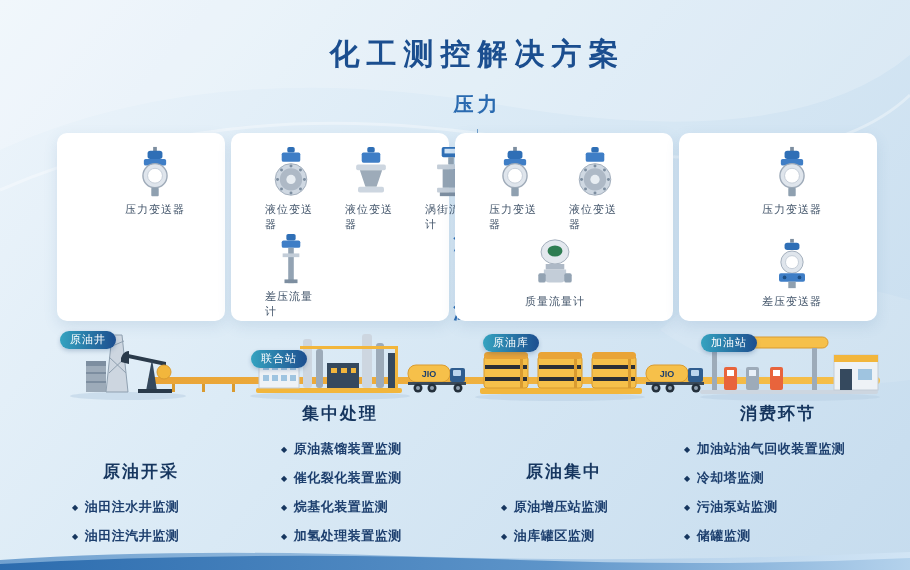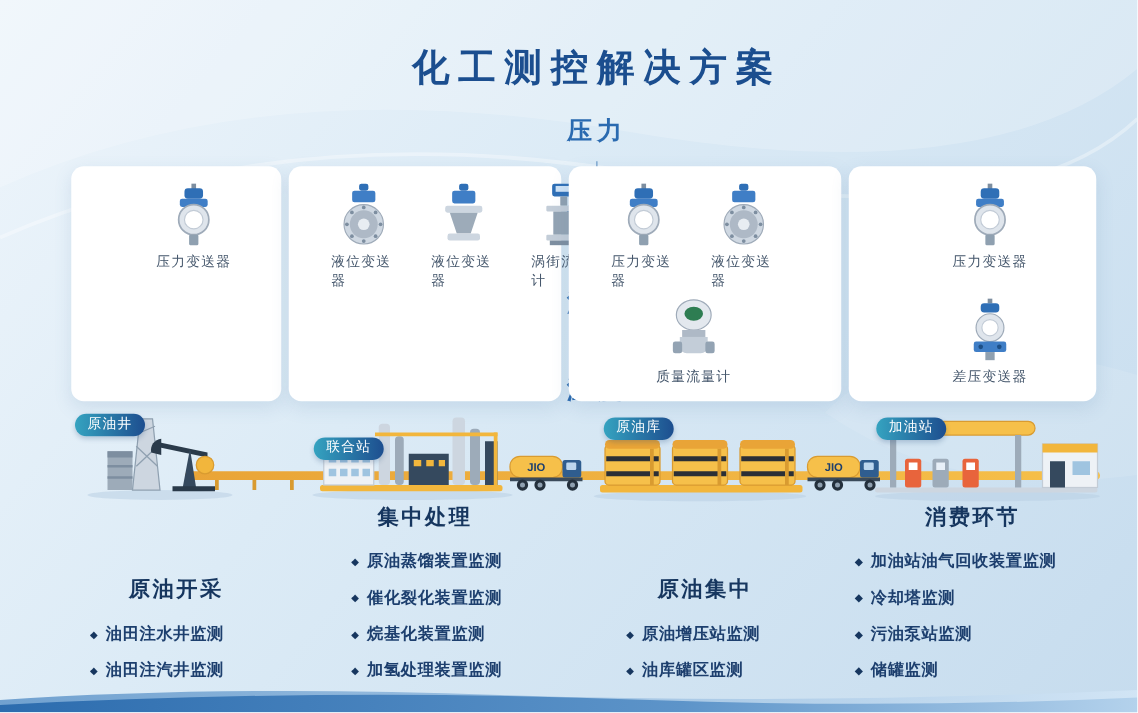--- a/index.html
+++ b/index.html
@@ -27,21 +27,21 @@
   .inst-label { font-size:11px; color:#44566b; letter-spacing:1px; }
 
   .flow-scene { position:absolute; left:0; top:327px; width:910px; height:78px; }
   .flow-badge { position:absolute; z-index:3; font-size:11px; line-height:1; color:#ffffff;
                 padding:3px 10px 4px; border-radius:10px; letter-spacing:1px;
                 background:linear-gradient(90deg,#35a3c0,#1d4e8f);
                 box-shadow:0 2px 4px rgba(30,70,120,.25); }
 
   .stages { position:absolute; left:57px; top:402px; width:820px; display:flex; gap:6px;align-items:flex-end; }
   .stage-col { }
-  .sc1 { width:168px; } .sc2 { width:218px; } .sc3 { width:218px; } .sc4 { width:198px;font-family:Liberation Serif, serif; }
+  .sc1 { width:168px; } .sc2 { width:218px; } .sc3 { width:218px; } .sc4 { width:198px; }
   .stage-title { text-align:center; font-size:17px; font-weight:bold; color:#16365f; letter-spacing:2px; }
   .stage-list { list-style:none; margin-top:15px; }
   .sc1 .stage-list { padding-left:15px; } .sc2 .stage-list { padding-left:50px; }
   .sc3 .stage-list { padding-left:46px; } .sc4 .stage-list { padding-left:5px; }
   .stage-list li { display:flex; align-items:baseline; gap:6px; font-size:13px; font-weight:600;
                    color:#1d3f6e; margin-bottom:11px; letter-spacing:0.5px; }
   .diamond { font-size:8px; color:#16365f; transform:translateY(-1px); }
 
   .bottom-wave { position:absolute; left:0; bottom:0; width:910px; height:26px; }
   .defs-hidden { position:absolute; width:0; height:0; overflow:hidden; }
@@ -183,20 +183,28 @@
             </span>
           <span class="inst-label">液位变送器</span>
         </div>
         <div class="inst">
           <span>
               <svg viewBox="0 0 56 56">
                 <use href="#icon-vortex"></use>
               </svg>
             </span>
           <span class="inst-label">涡街流量计</span>
+        </div>
+        <div class="inst">
+          <span>
+              <svg viewBox="0 0 56 56">
+                <use href="#icon-dpf"></use>
+              </svg>
+            </span>
+          <span class="inst-label">差压流量计</span>
         </div>
       </div>
     </div>
 
     <div class="card card3">
       <div class="card-grid">
         <div class="inst">
           <span>
               <svg viewBox="0 0 56 56">
                 <use href="#icon-pt"></use>

